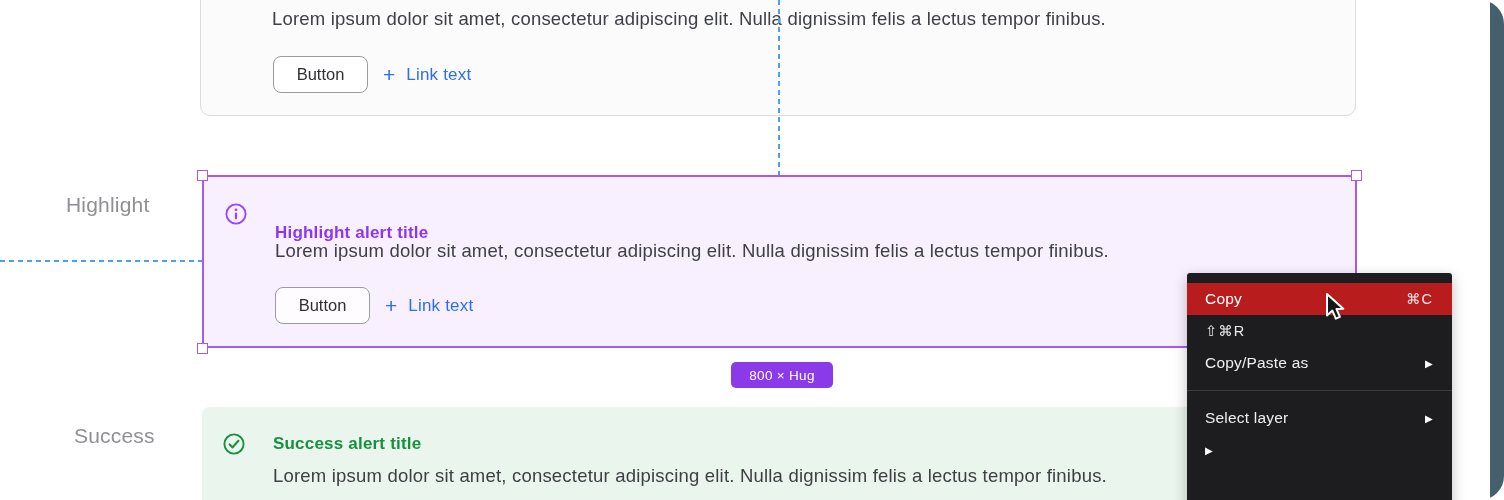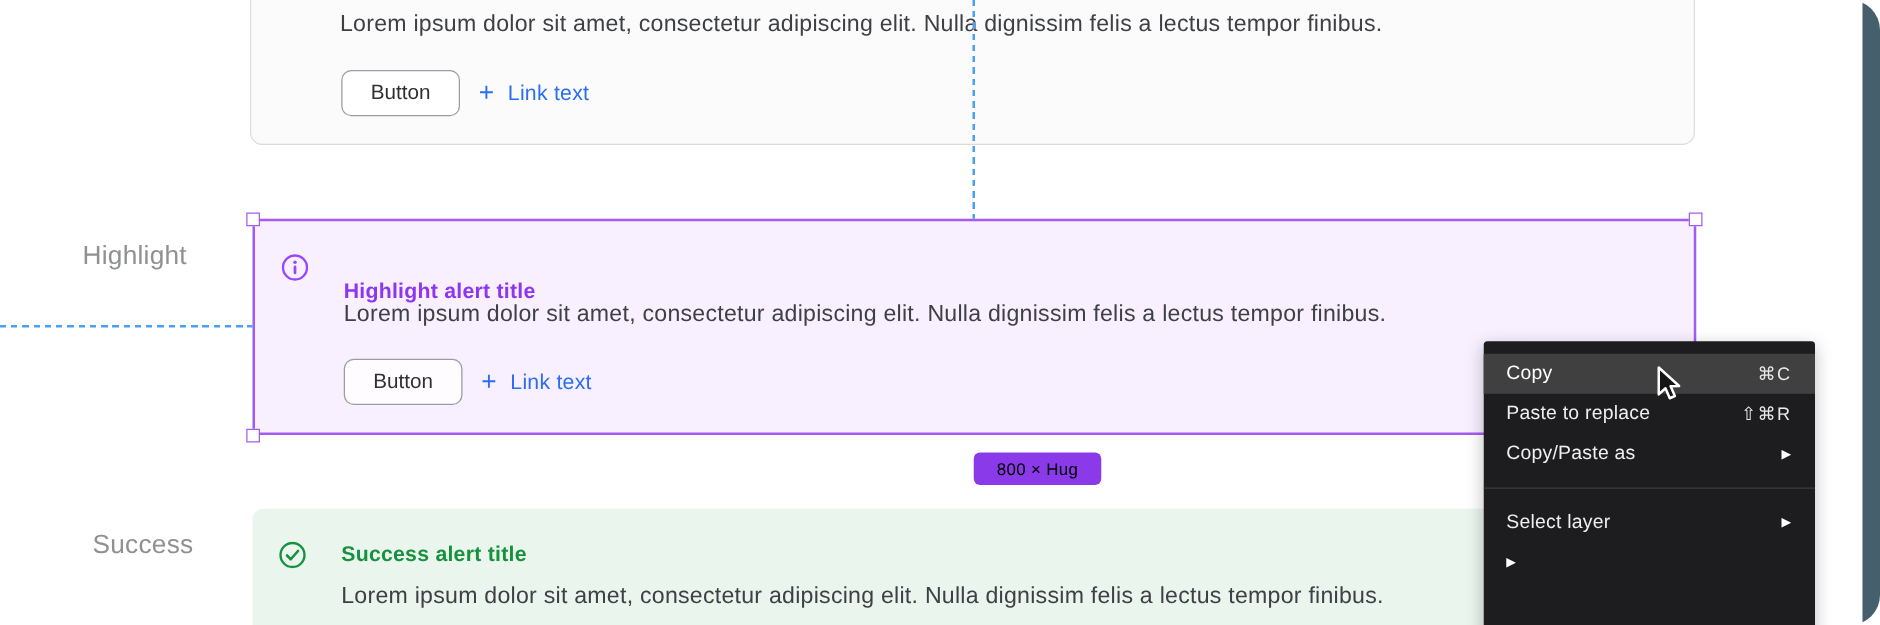--- a/index.html
+++ b/index.html
@@ -30,34 +30,34 @@
   .card-default{position:absolute;left:200px;top:-64px;width:1156px;height:180px;background:#fbfbfc;
     border:1px solid #dcdcde;border-radius:10px;box-sizing:border-box;z-index:1;}
 
   
   .alert-highlight{position:absolute;left:202px;top:175px;width:1155px;height:173px;background:#f8f0fe;
     border:2px solid #a55bf3;box-sizing:border-box;z-index:3;}
   .icon-badge{position:absolute;width:22px;height:22px;}
   .handle{position:absolute;width:11px;height:11px;background:#ffffff;border:1.5px solid #a55bf3;box-sizing:border-box;z-index:5;}
 
   .size-badge{position:absolute;left:731px;top:362px;width:102px;height:26px;background:#8a3ae8;border-radius:5px;
-    color:#000000;font-size:13.5px;font-weight:500;display:flex;align-items:center;justify-content:center;z-index:6;letter-spacing:.3px;margin-left:48px;}
+    color:#ffffff;font-size:13.5px;font-weight:500;display:flex;align-items:center;justify-content:center;z-index:6;letter-spacing:.3px;}
 
   
   .alert-success{position:absolute;left:202px;top:407px;width:1155px;height:130px;background:#eaf5ed;
     border-radius:8px;z-index:1;}
 
   
   .context-menu{position:absolute;left:1187px;top:273px;width:265px;height:240px;background:#1d1d1f;
     border-radius:3px;padding-top:10px;box-sizing:border-box;z-index:8;box-shadow:0 4px 14px rgba(0,0,0,.25);}
   .menu-item{height:32px;display:flex;align-items:center;padding:0 19px 0 18px;color:#efefef;font-size:15.5px;letter-spacing:.2px;cursor:default;}
   .menu-item .mi-label{flex:1;}
   .menu-item .mi-shortcut{color:#e9e9e9;font-size:14.5px;letter-spacing:1px;}
   .menu-item .mi-arrow{color:#ffffff;font-size:10px;}
-  .menu-item.highlighted{background:#404040;color:#ffffff;}
+  .menu-item.highlighted{background:#b91c1c;color:#ffffff;}
   .menu-sep{height:1px;background:#3d3d40;margin:11px 0;}
 
   .cursor{position:absolute;left:1322px;top:292px;z-index:9;}
 
   .right-strip{position:absolute;left:1490px;top:0;width:14px;height:500px;background:#465f6d;z-index:10;}
 </style>
 </head>
 <body>
 
 <div class="stage">
@@ -111,21 +111,20 @@
     <div class="alert-title" style="left:71px;top:27px;color:#18913f;">Success alert title</div>
     <div class="alert-body" style="left:71px;top:56px;">Lorem ipsum dolor sit amet, consectetur adipiscing elit. Nulla dignissim felis a lectus tempor finibus.</div>
   </div>
 
   <div class="context-menu">
     <div class="menu-item highlighted">
       <span class="mi-label">Copy</span>
       <span class="mi-shortcut">⌘C</span>
     </div>
     <div class="menu-item">
-      <span class="mi-label">Paste to replace</span>
       <span class="mi-shortcut">⇧⌘R</span>
     </div>
     <div class="menu-item">
       <span class="mi-label">Copy/Paste as</span>
       <span class="mi-arrow">▶</span>
     </div>
     <div class="menu-sep"></div>
     <div class="menu-item">
       <span class="mi-label">Select layer</span>
       <span class="mi-arrow">▶</span>

